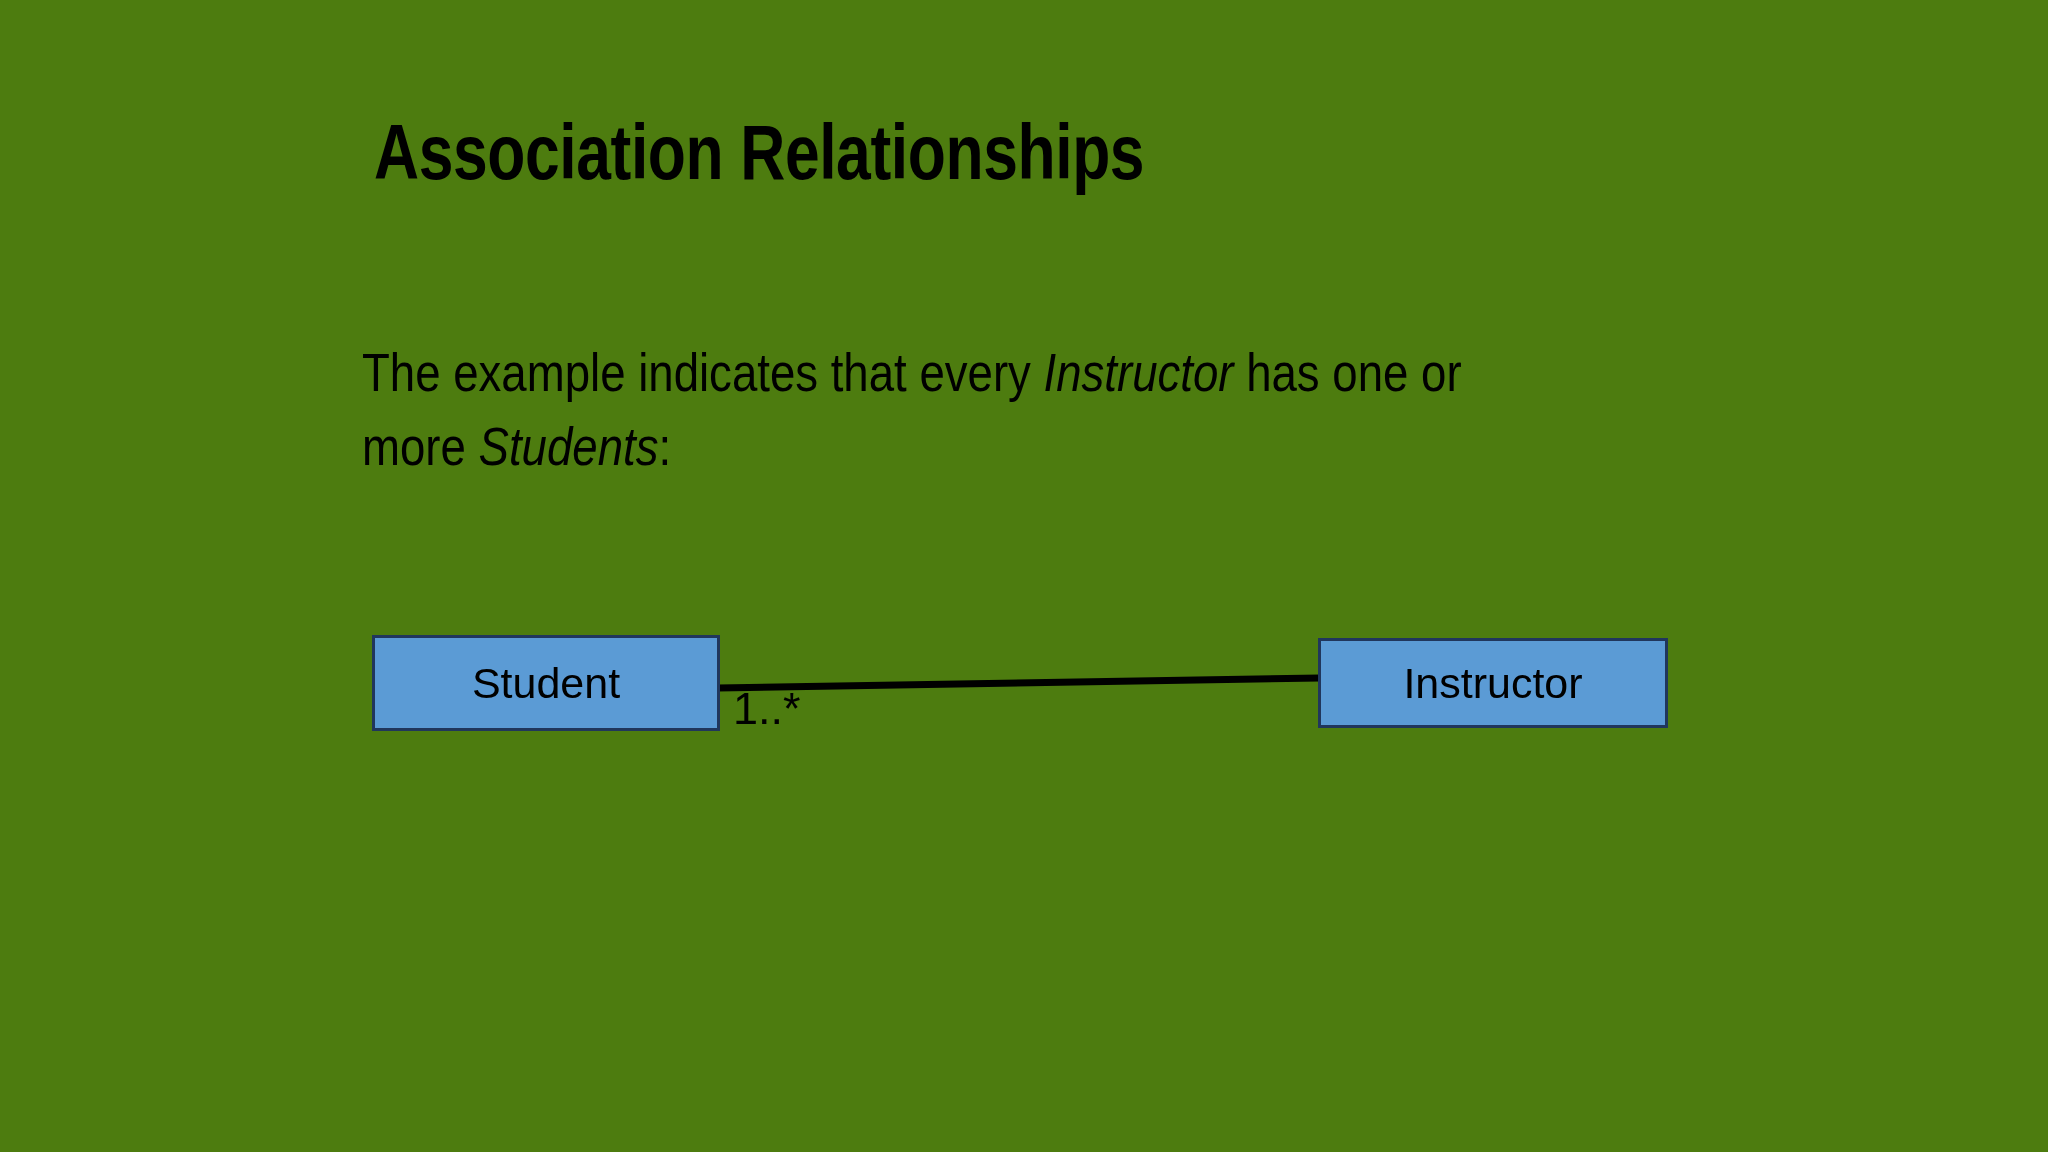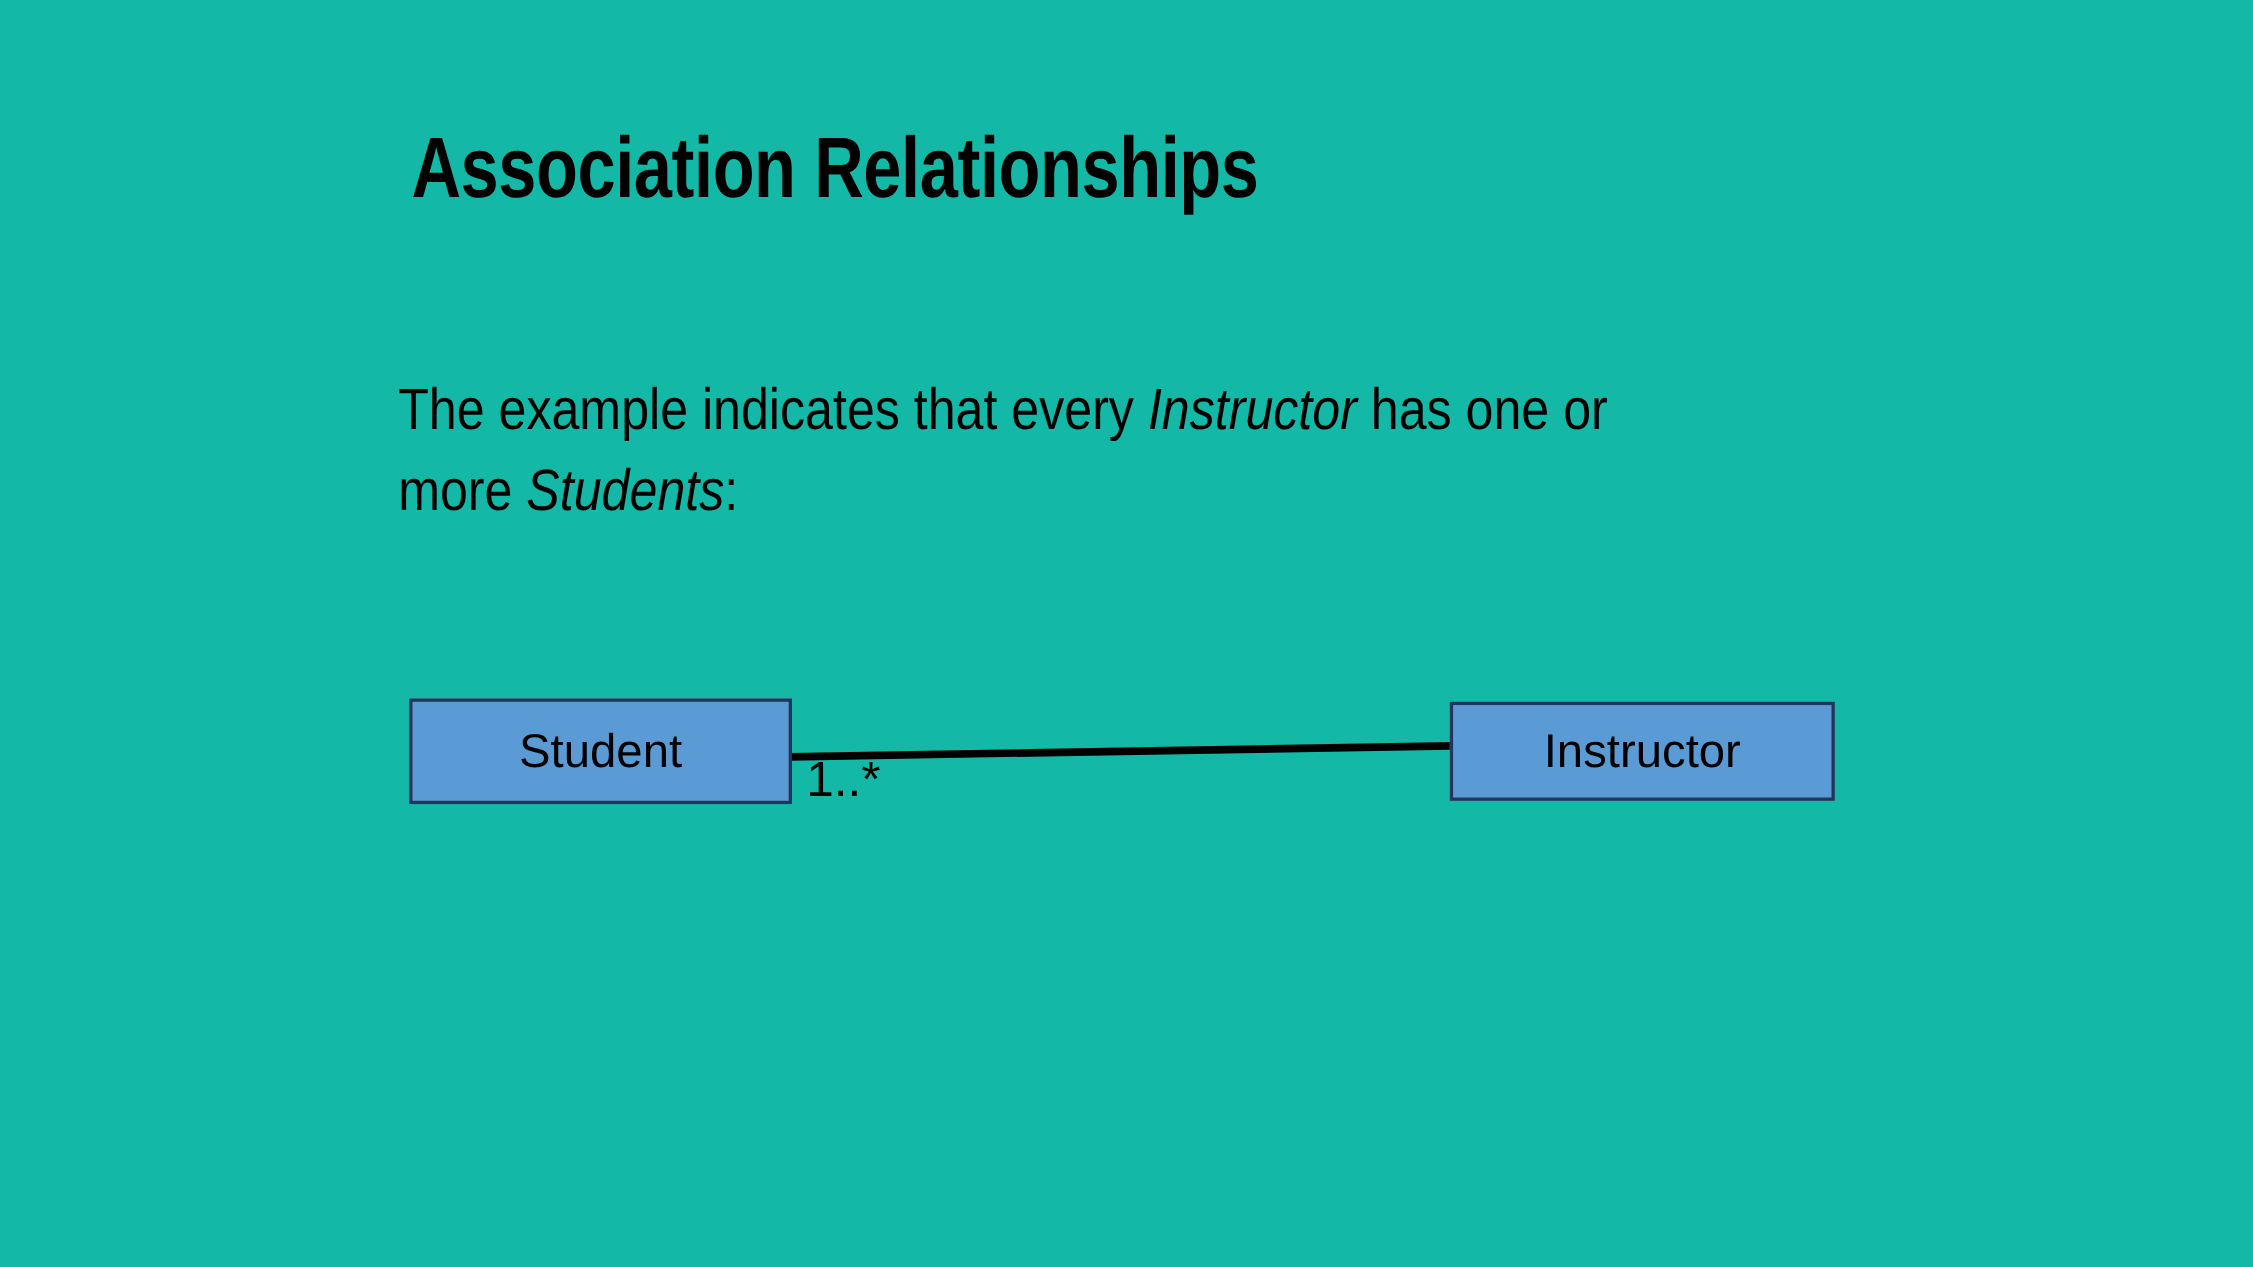--- a/index.html
+++ b/index.html
@@ -6,21 +6,21 @@
   html, body {
     margin: 0;
     padding: 0;
     background: #ffffff;
   }
 
   #slide {
     position: relative;
     width: 2048px;
     height: 1152px;
-    background: #14b8a6;
+    background: #4d7c0f;
     overflow: hidden;
     font-family: "Liberation Sans", sans-serif;
   }
 
   
   #slide-title {
     position: absolute;
     left: 374px;
     top: 52px;
     width: 1500px;

